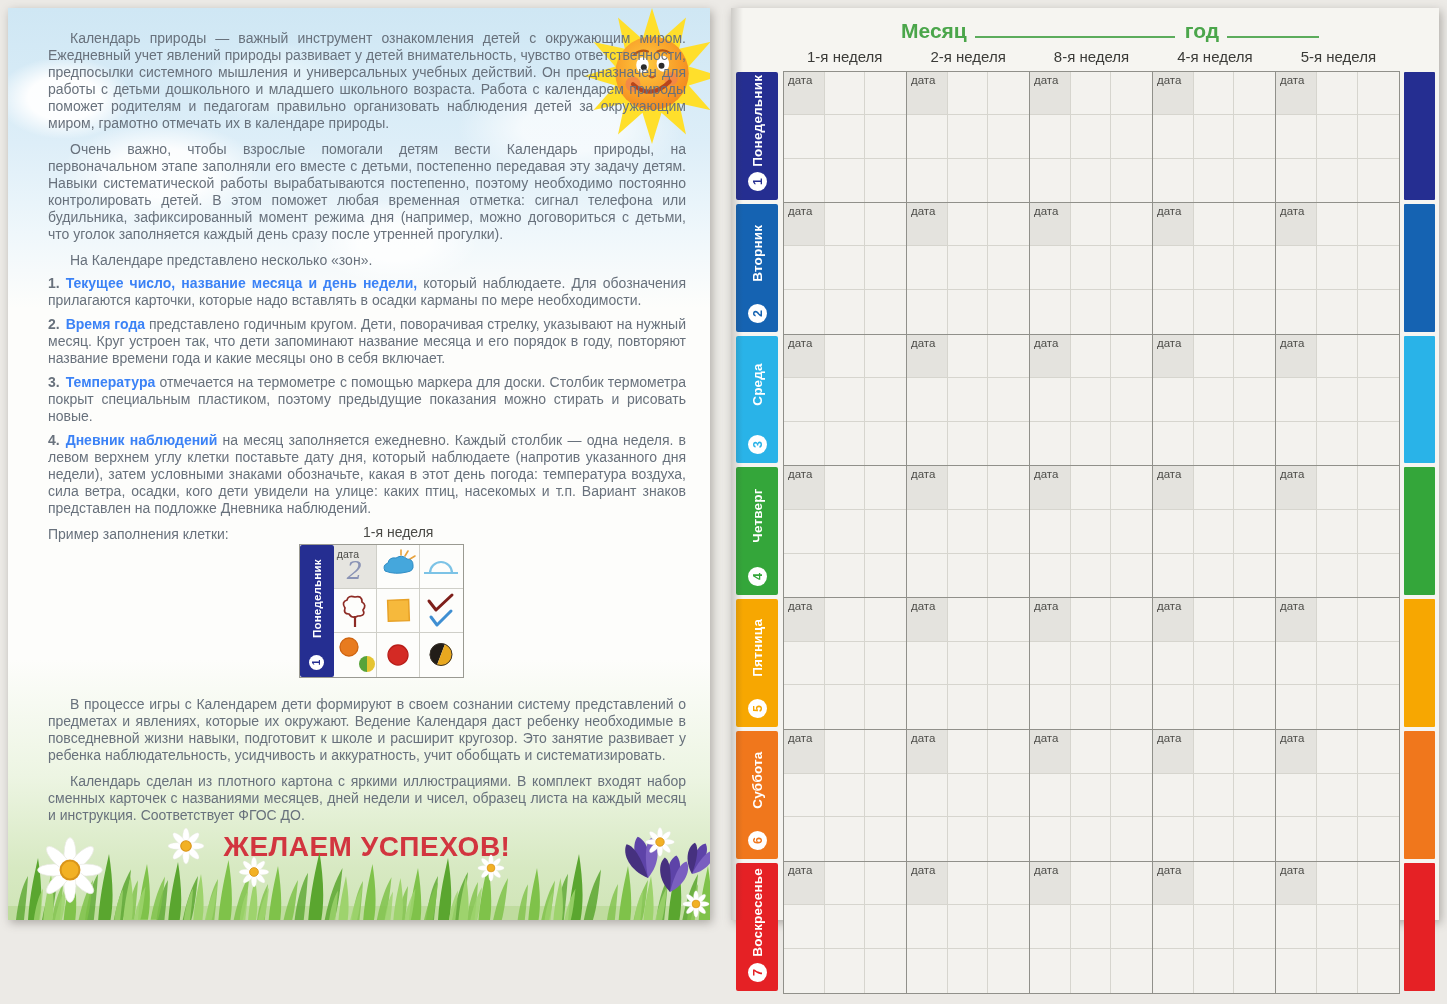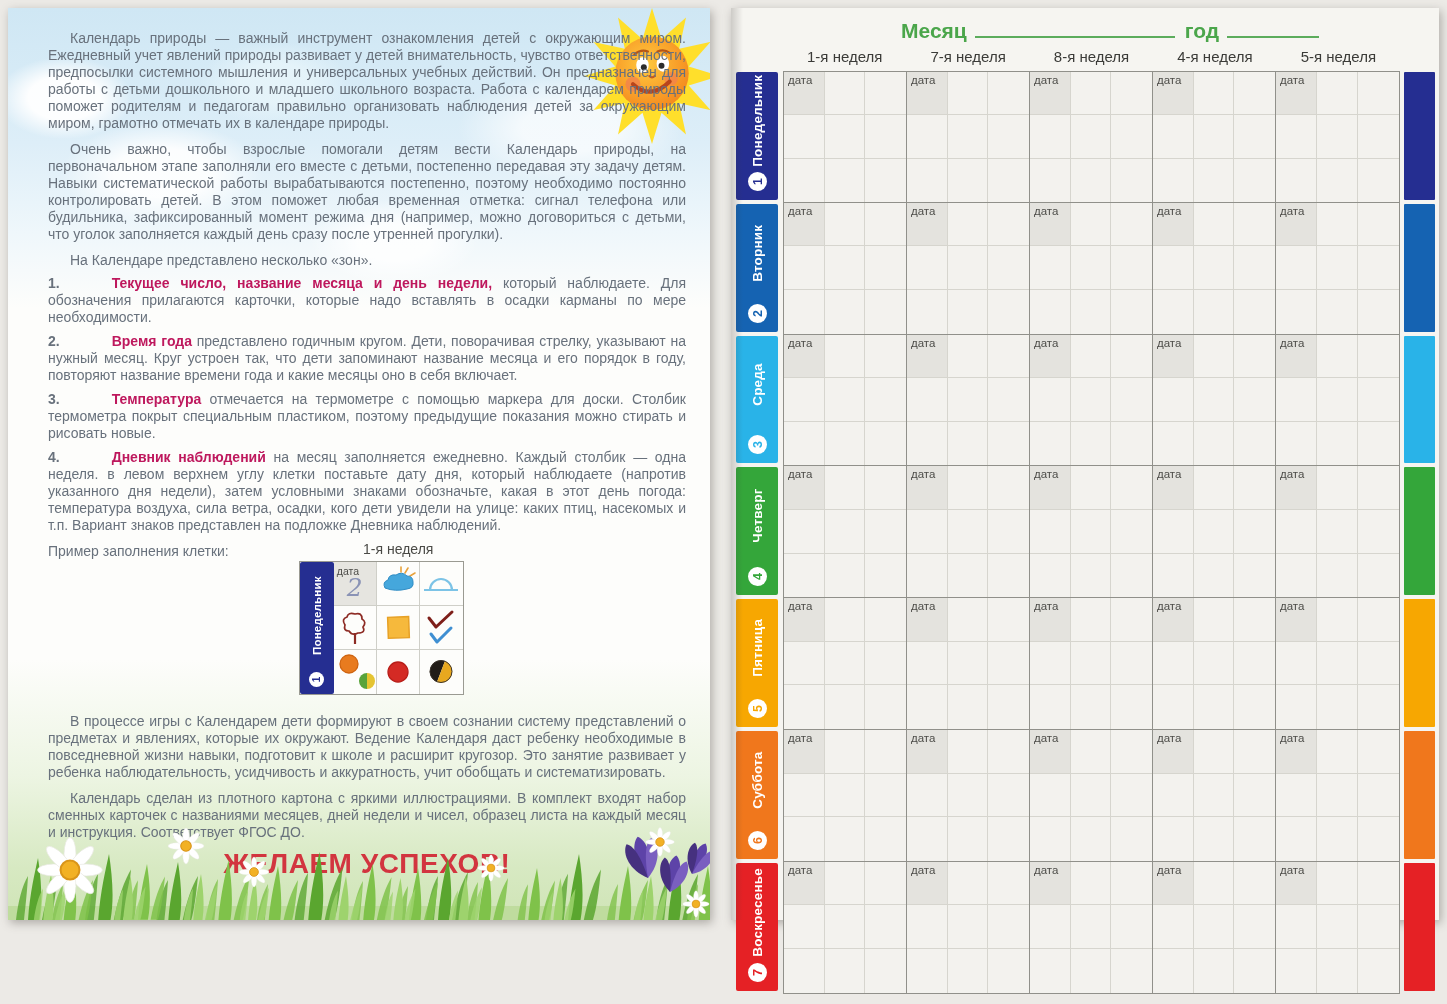--- a/index.html
+++ b/index.html
@@ -22,21 +22,21 @@
   .sun { position:absolute; top:0px; right:-10px; width:136px; height:136px; }
 
   .lp-title { position:relative; margin:36px 60px 0 60px; text-align:center;
     font-size:30px; line-height:1.22; font-weight:bold; color:#d2353f; }
   .lp-content { position:relative; padding:0 24px 0 40px; color:#68717c; font-size:14px; line-height:17px; }
   .lp-content p { margin:0 0 9px 0; text-align:justify; text-indent:22px; }
   .lp-content p.first { margin-top:22px; }
   .lp-content p.no-just { text-align:left; }
   .lp-item { margin:0 0 7px 0; text-align:justify; }
   .lp-item .num { font-weight:bold; color:#68717c; margin-right:6px; }
-  .lp-item .lead { font-weight:bold; color:#be185d;margin-left:46px; }
+  .lp-item .lead { font-weight:bold; color:#3b82f6; }
   .example-row { display:flex; margin-top:6px; }
   .example-label { flex:0 0 auto; margin-left:0; padding-top:2px; }
   .example-wrap { margin-left:70px; }
   .ex-week-label { text-align:center; color:#4a4a46; font-size:14px; margin-bottom:3px; margin-left:34px; }
   .example-cell { display:flex; border:1px solid #9a9a92; background:#fff; width:163px; }
   .ex-tab { position:relative; width:34px; background:#252e91; }
   .ex-grid { display:grid; grid-template-columns:repeat(3,43px); grid-template-rows:repeat(3,44px); background:#fdfdfb; }
   .ex-sub { position:relative; border-right:1px solid #cfcfc8; border-bottom:1px solid #cfcfc8; display:flex; align-items:center; justify-content:center; }
   .ex-sub:nth-child(3n) { border-right:none; }
   .ex-sub:nth-child(n+7) { border-bottom:none; }
@@ -279,21 +279,21 @@
       <use href="#daisy" transform="translate(688,96) scale(0.55)"></use>
     </svg>
   </div>
 
   <div class="page right-page">
     <div class="rp-header">
       <span>Месяц</span><span class="blank blank-month"></span><span>год</span><span class="blank blank-year"></span>
     </div>
     <div class="week-headers">
       <span>1-я неделя</span>
-      <span>7-я неделя</span>
+      <span>2-я неделя</span>
       <span>8-я неделя</span>
       <span>4-я неделя</span>
       <span>5-я неделя</span>
     </div>
     <div class="grid-rows">
         <div class="day-row">
           <div class="day-tab v-tab" style="background: rgb(37, 46, 145);">
             <span class="day-name">Понедельник</span>
             <span class="badge" style="color: rgb(37, 46, 145);">1</span>
           </div>

